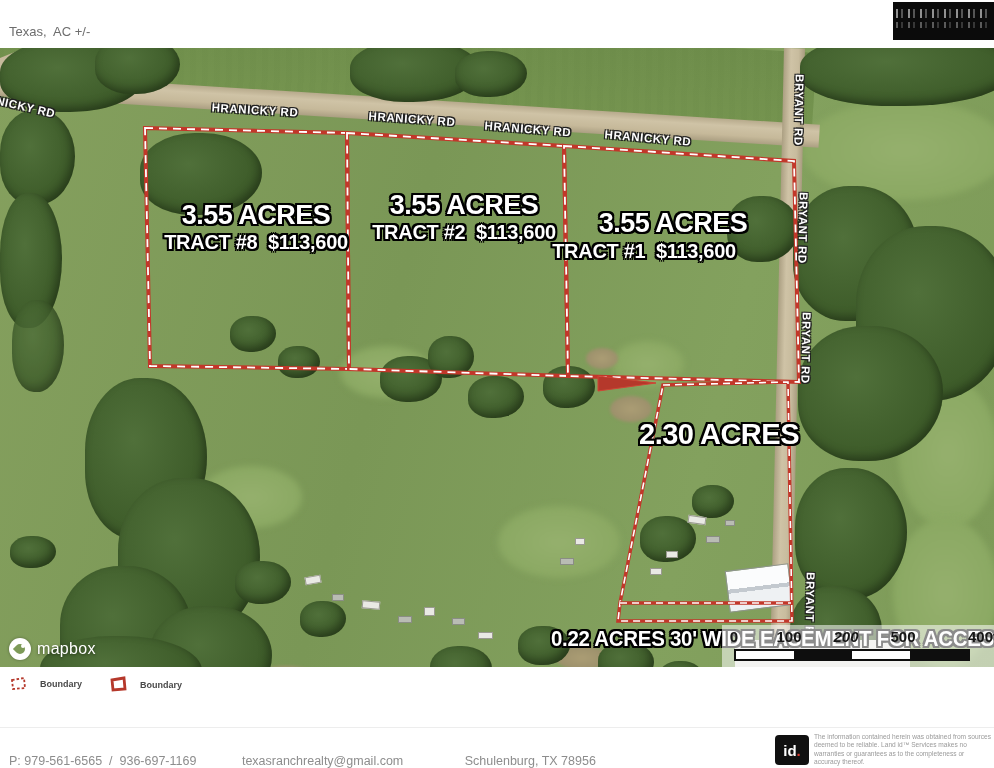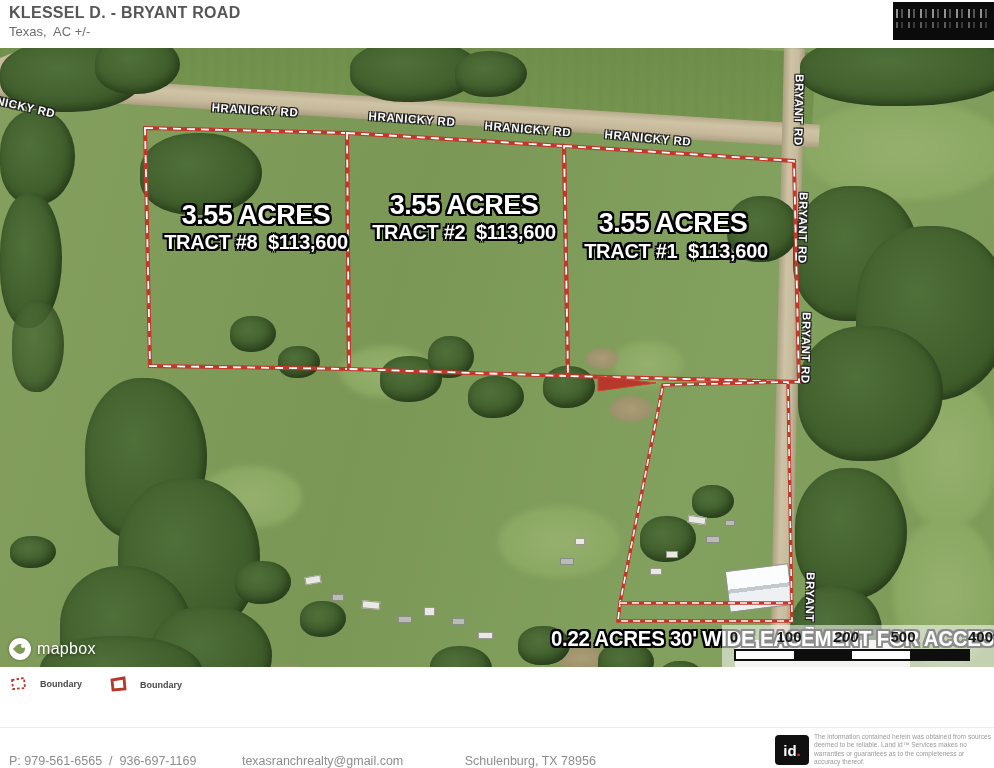--- a/index.html
+++ b/index.html
@@ -80,21 +80,20 @@
   #id-badge{position:absolute;left:775px;top:7px;width:34px;height:30px;background:#101010;border-radius:4px;
      color:#fff;font-weight:bold;font-size:15px;display:flex;align-items:center;justify-content:center;}
   #id-badge .dot{color:#d8392f;}
   #disclaimer{position:absolute;left:814px;top:5px;width:178px;font-size:6.6px;line-height:8.3px;color:#9a9a9a;}
   #disclaimer span{display:inline;}
 </style>
 </head>
 <body>
 
 <div id="header">
-  <div id="title">KLESSEL D. - BRYANT ROAD</div>
   <div id="subtitle" class="pre">Texas,  AC +/-</div>
   <div id="brand-logo">
       <div class="r1"></div>
       <div class="r2"></div>
     </div>
 </div>
 
 <div id="map">
   <div class="abs cropstrip"></div>
   <div class="abs road-h"></div>
@@ -195,21 +194,22 @@
   <div class="roadlabel ctr" style="left:799px;top:62px;transform:translate(-50%,-50%) rotate(91deg);">BRYANT RD</div>
   <div class="roadlabel ctr" style="left:803px;top:180px;transform:translate(-50%,-50%) rotate(91deg);">BRYANT RD</div>
   <div class="roadlabel ctr" style="left:806px;top:300px;transform:translate(-50%,-50%) rotate(91deg);">BRYANT RD</div>
   <div class="roadlabel ctr" style="left:810px;top:560px;transform:translate(-50%,-50%) rotate(91deg);">BRYANT RD</div>
 
   <div class="maplabel acres ctr" style="left:256px;top:167px;">3.55 ACRES</div>
   <div class="maplabel tdetail ctr" style="left:256px;top:194px;">TRACT #8  $113,600</div>
   <div class="maplabel acres ctr" style="left:464px;top:157px;">3.55 ACRES</div>
   <div class="maplabel tdetail ctr" style="left:464px;top:184px;">TRACT #2  $113,600</div>
   <div class="maplabel acres ctr" style="left:673px;top:175px;">3.55 ACRES</div>
-  <div class="maplabel tdetail ctr" style="left:676px;top:203px;">TRACT #1  $113,600</div>
+  <div class="maplabel tdetail ctr" style="left:644px;top:203px;">TRACT #1  $113,600</div>
+  <div class="maplabel acres ctr" style="left:719px;top:386px;font-size:29px;">2.30 ACRES</div>
   <div class="maplabel" id="easement-label">0.22 ACRES 30' WIDE EASEMENT FOR ACCESS</div>
 
   <div id="scale-panel">
     <span class="tick" style="left:12px;">0</span>
     <span class="tick" style="left:67px;">100</span>
     <span class="tick" style="left:124px;font-style:italic;">200</span>
     <span class="tick" style="left:181px;">500</span>
     <span class="tick" style="left:240px;padding-left:47px;">400ft</span>
     <div id="scale-bar">
         <i></i>

